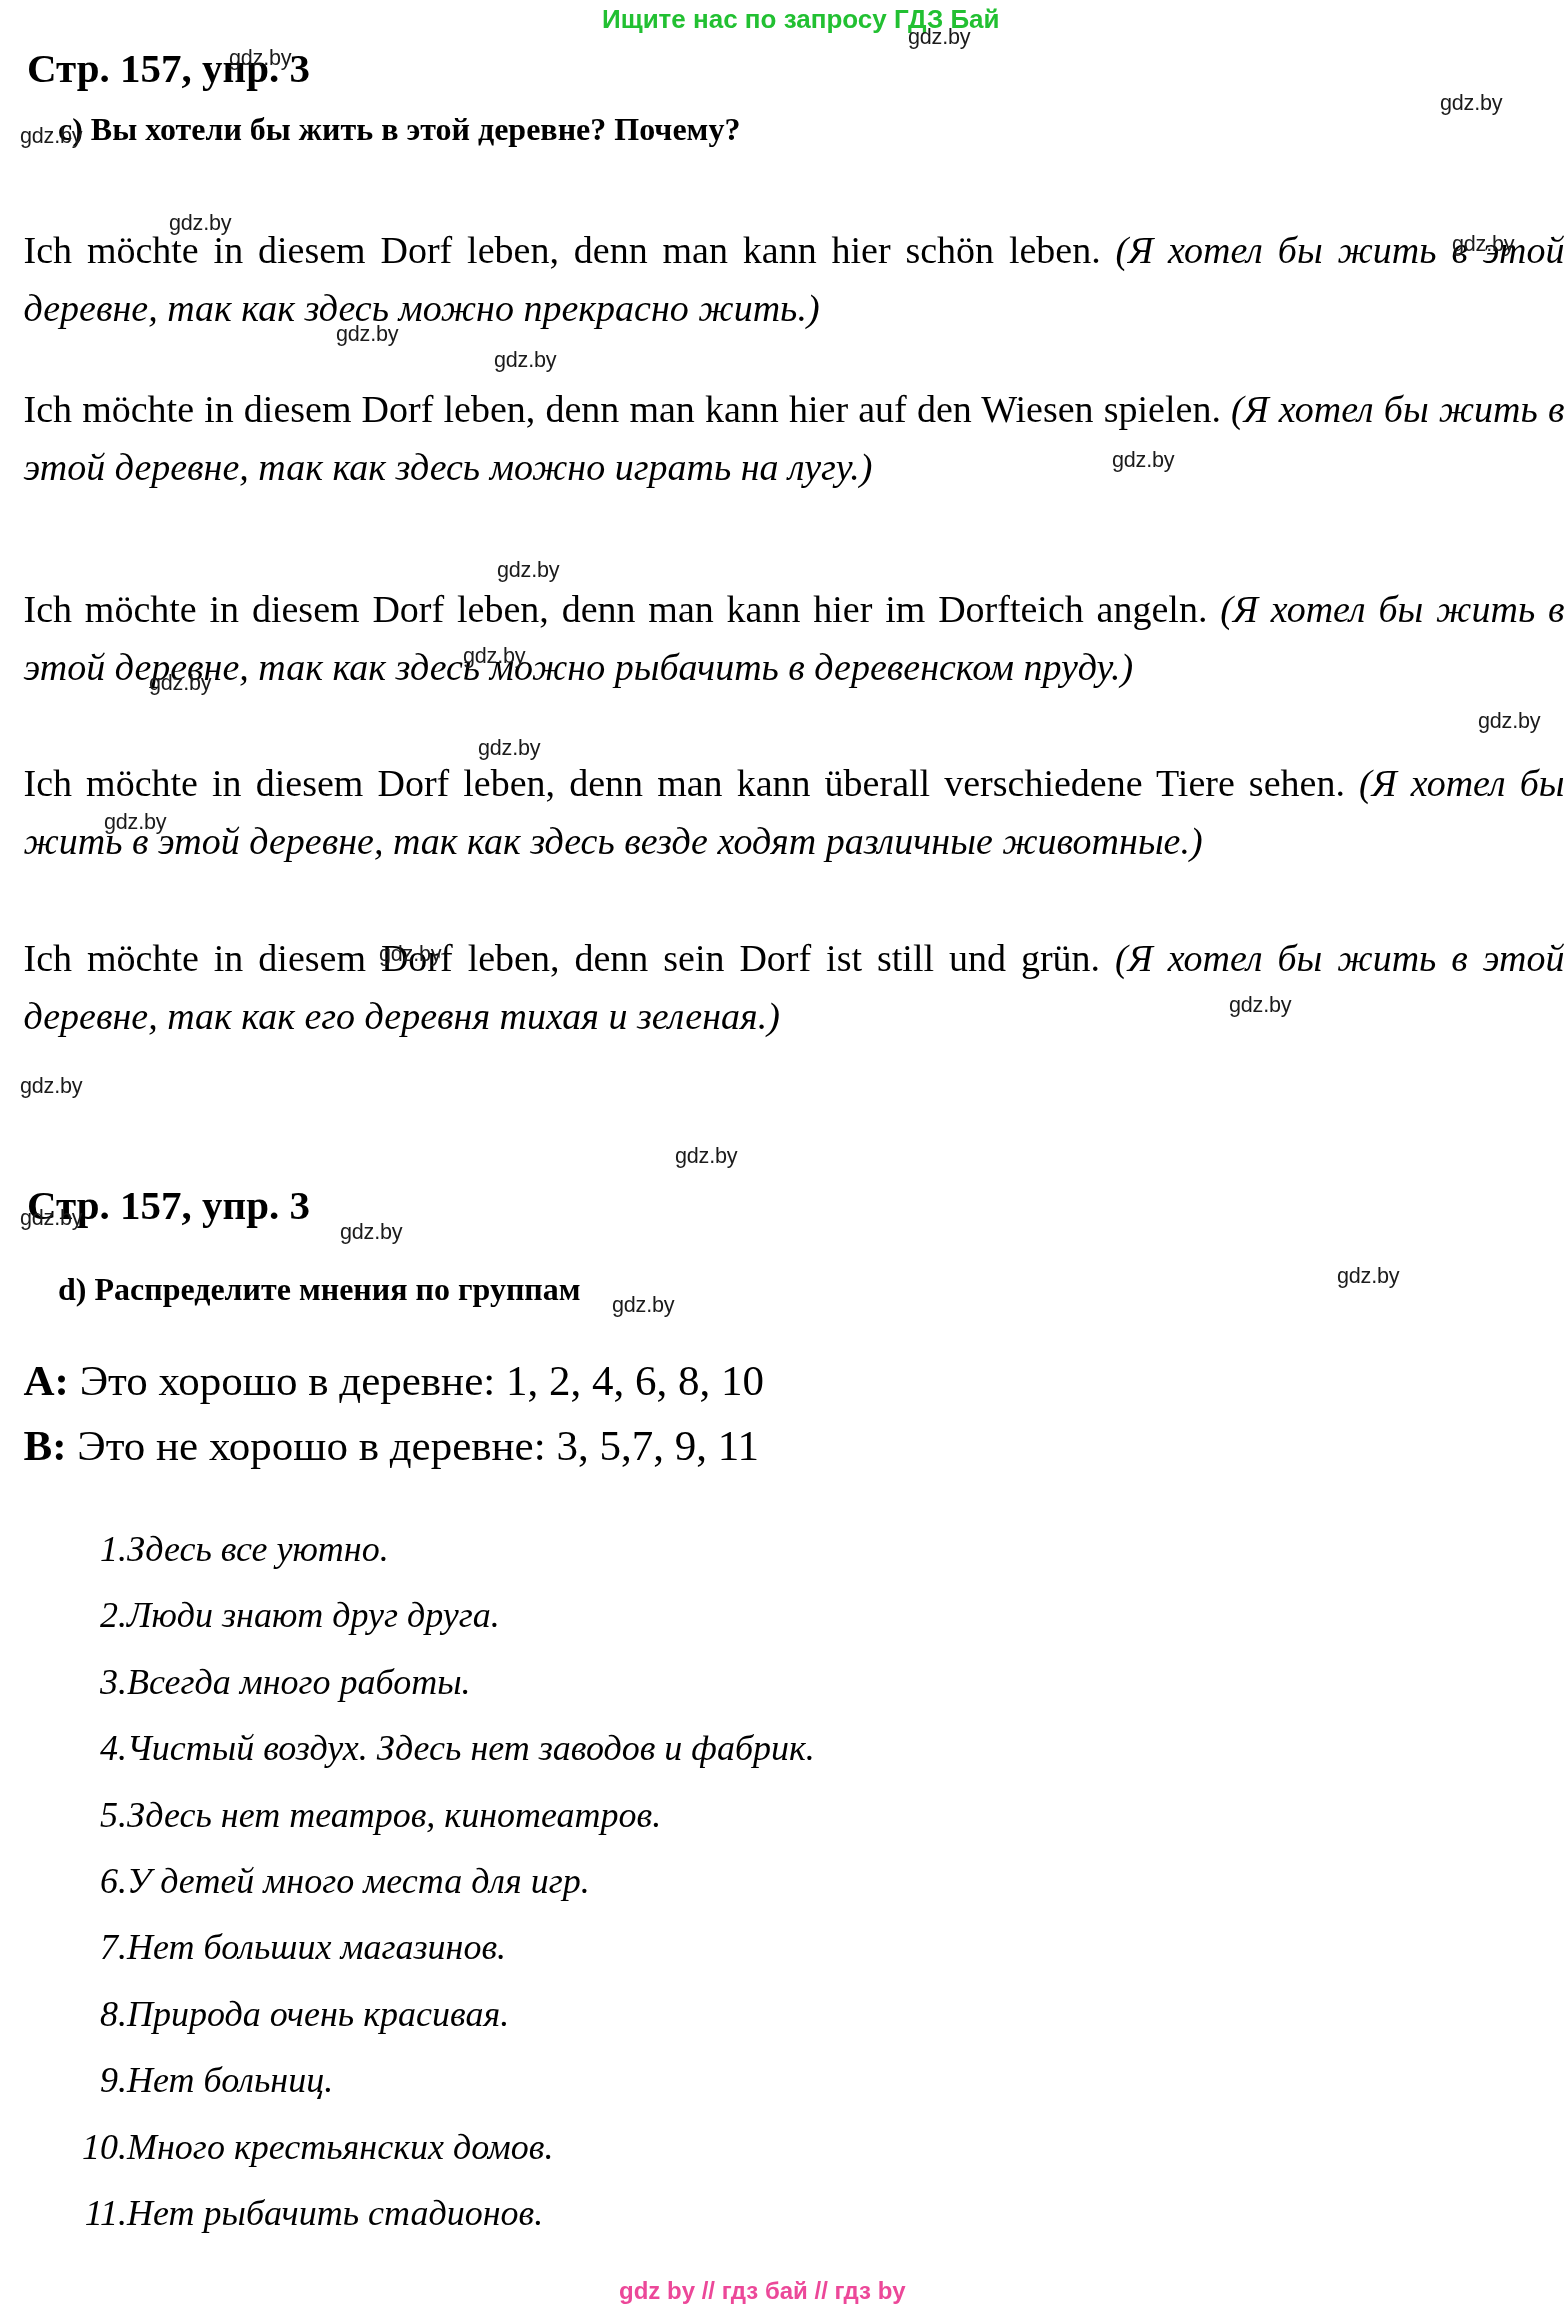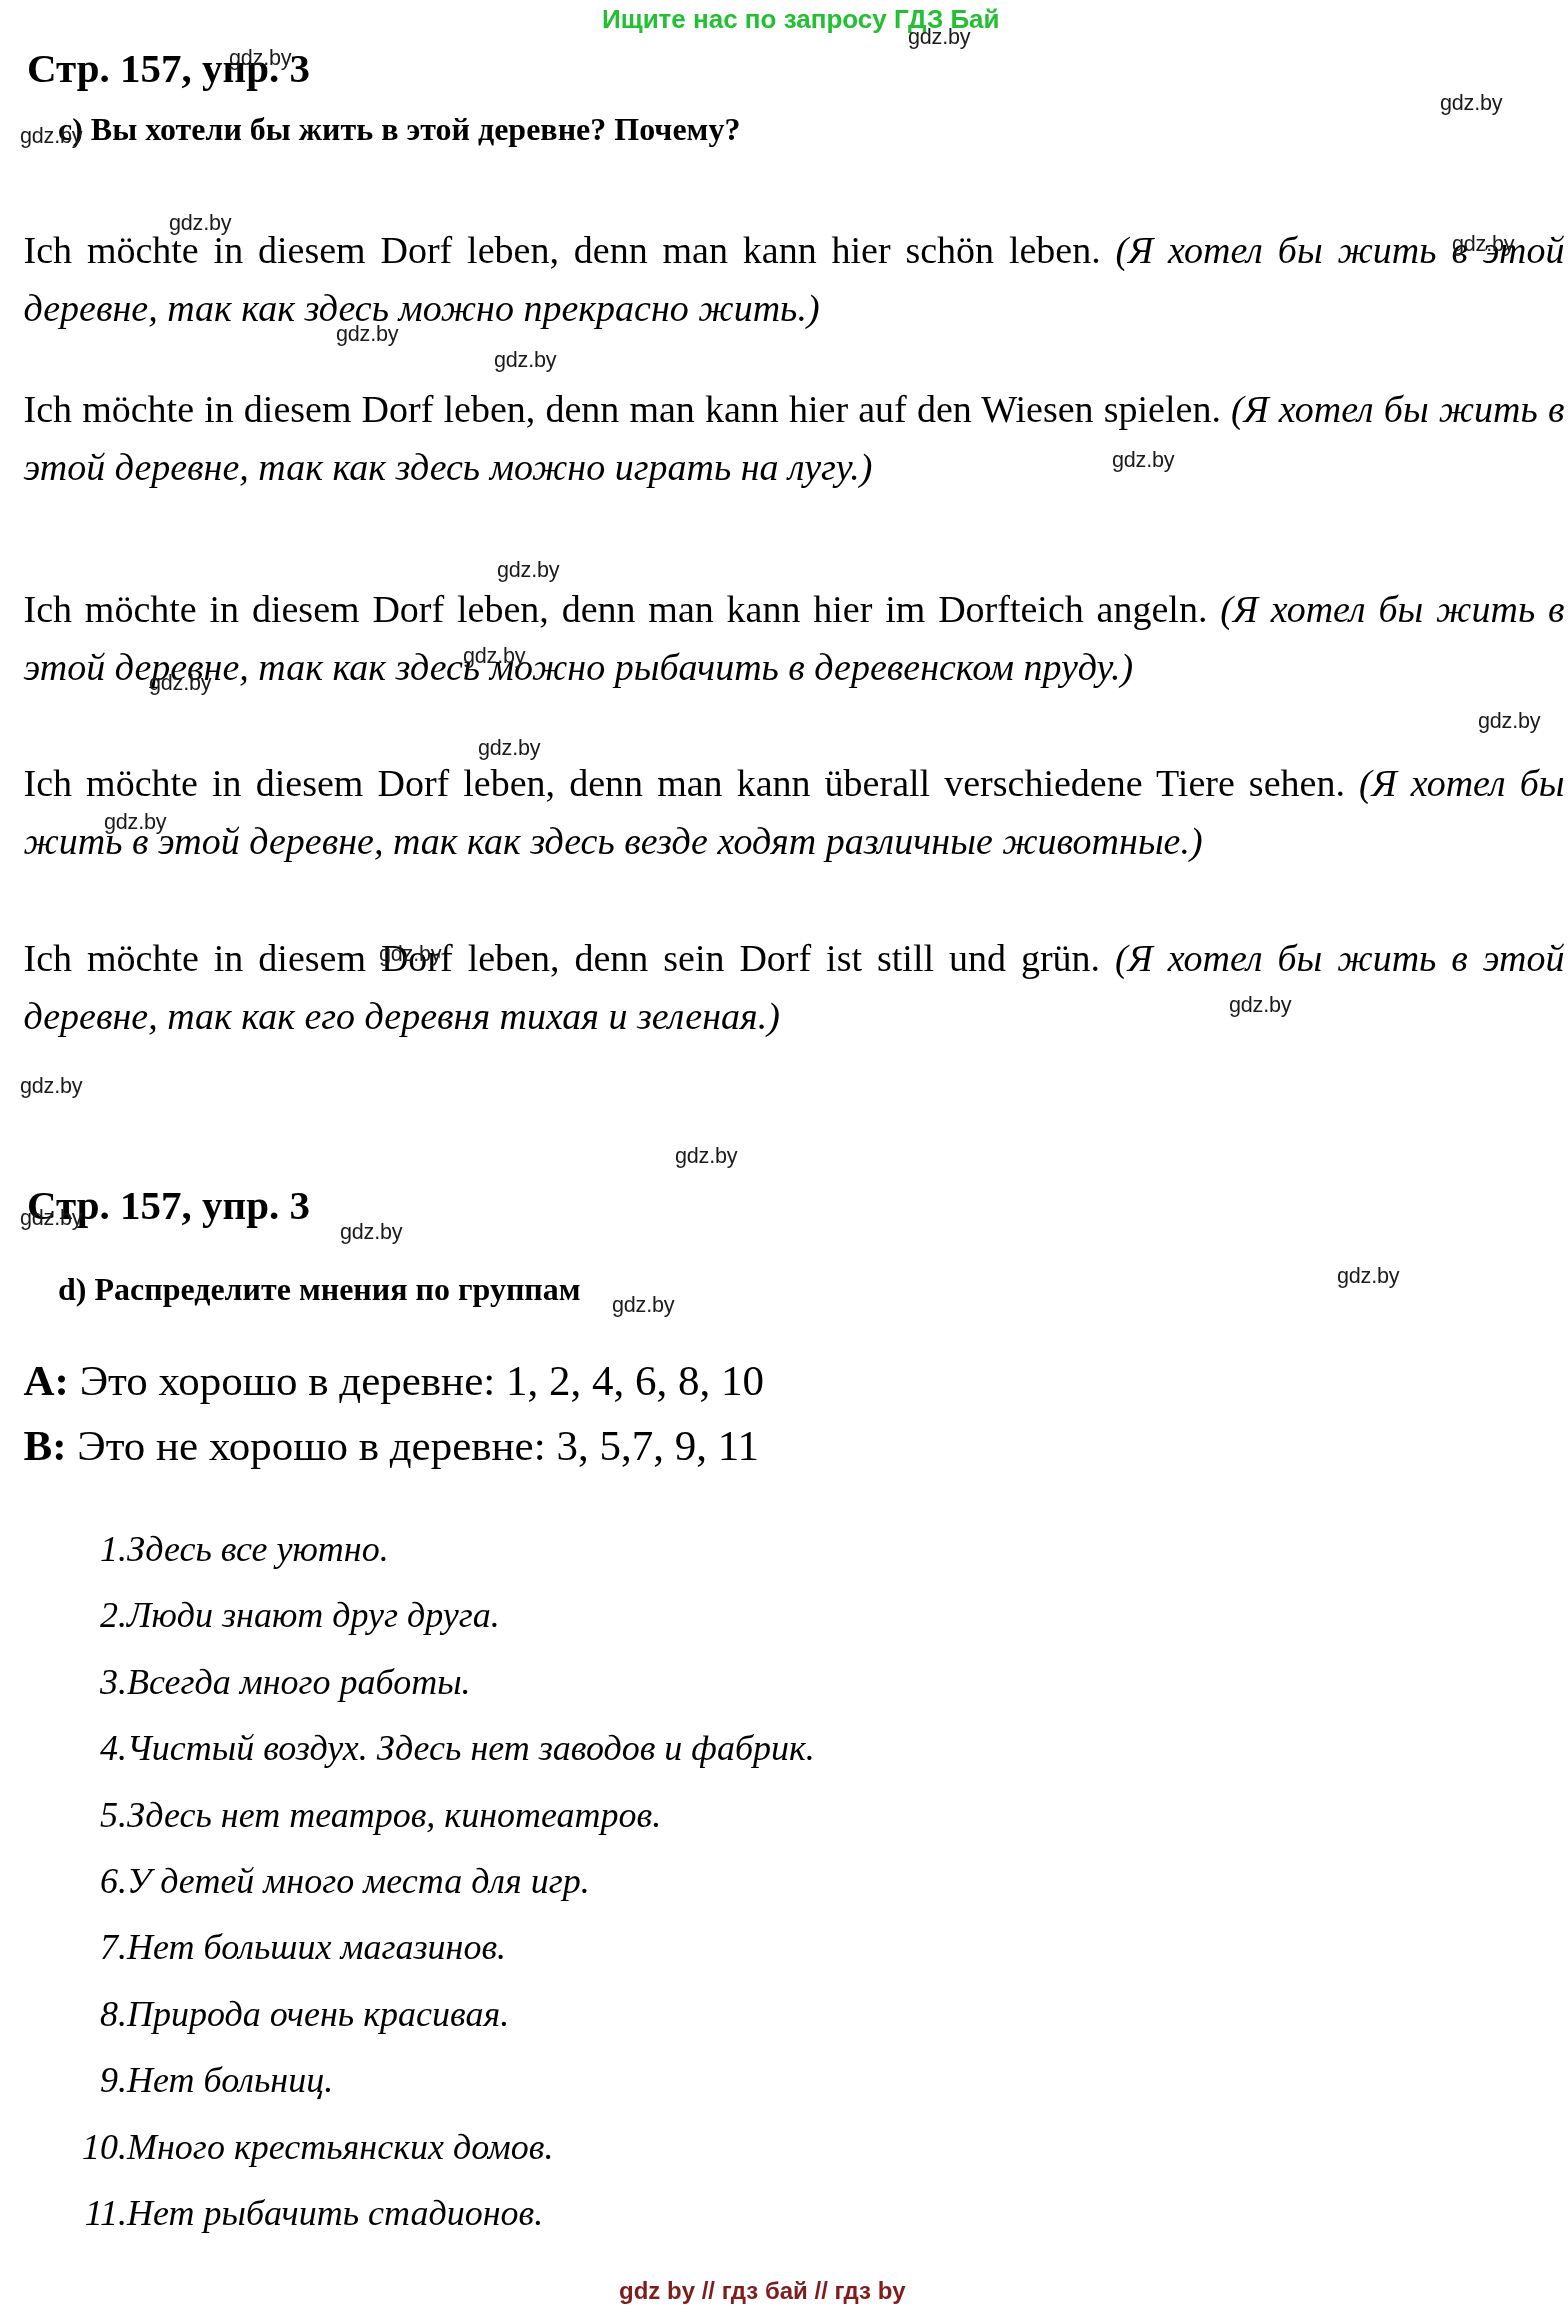--- a/index.html
+++ b/index.html
@@ -33,21 +33,21 @@
     font-size: 26px;
     font-weight: 700;
     color: #22c032;
     white-space: nowrap;
   }
   .wm-footer {
     position: absolute;
     font-family: "Liberation Sans", "DejaVu Sans", sans-serif;
     font-size: 24px;
     font-weight: 700;
-    color: #7f1d1d;
+    color: #ec4899;
     white-space: nowrap;
   }
 
   
   .blk { position: absolute; }
 
   .hdr-line {
     font-weight: 700;
     font-size: 41px;
     line-height: 1.0;

